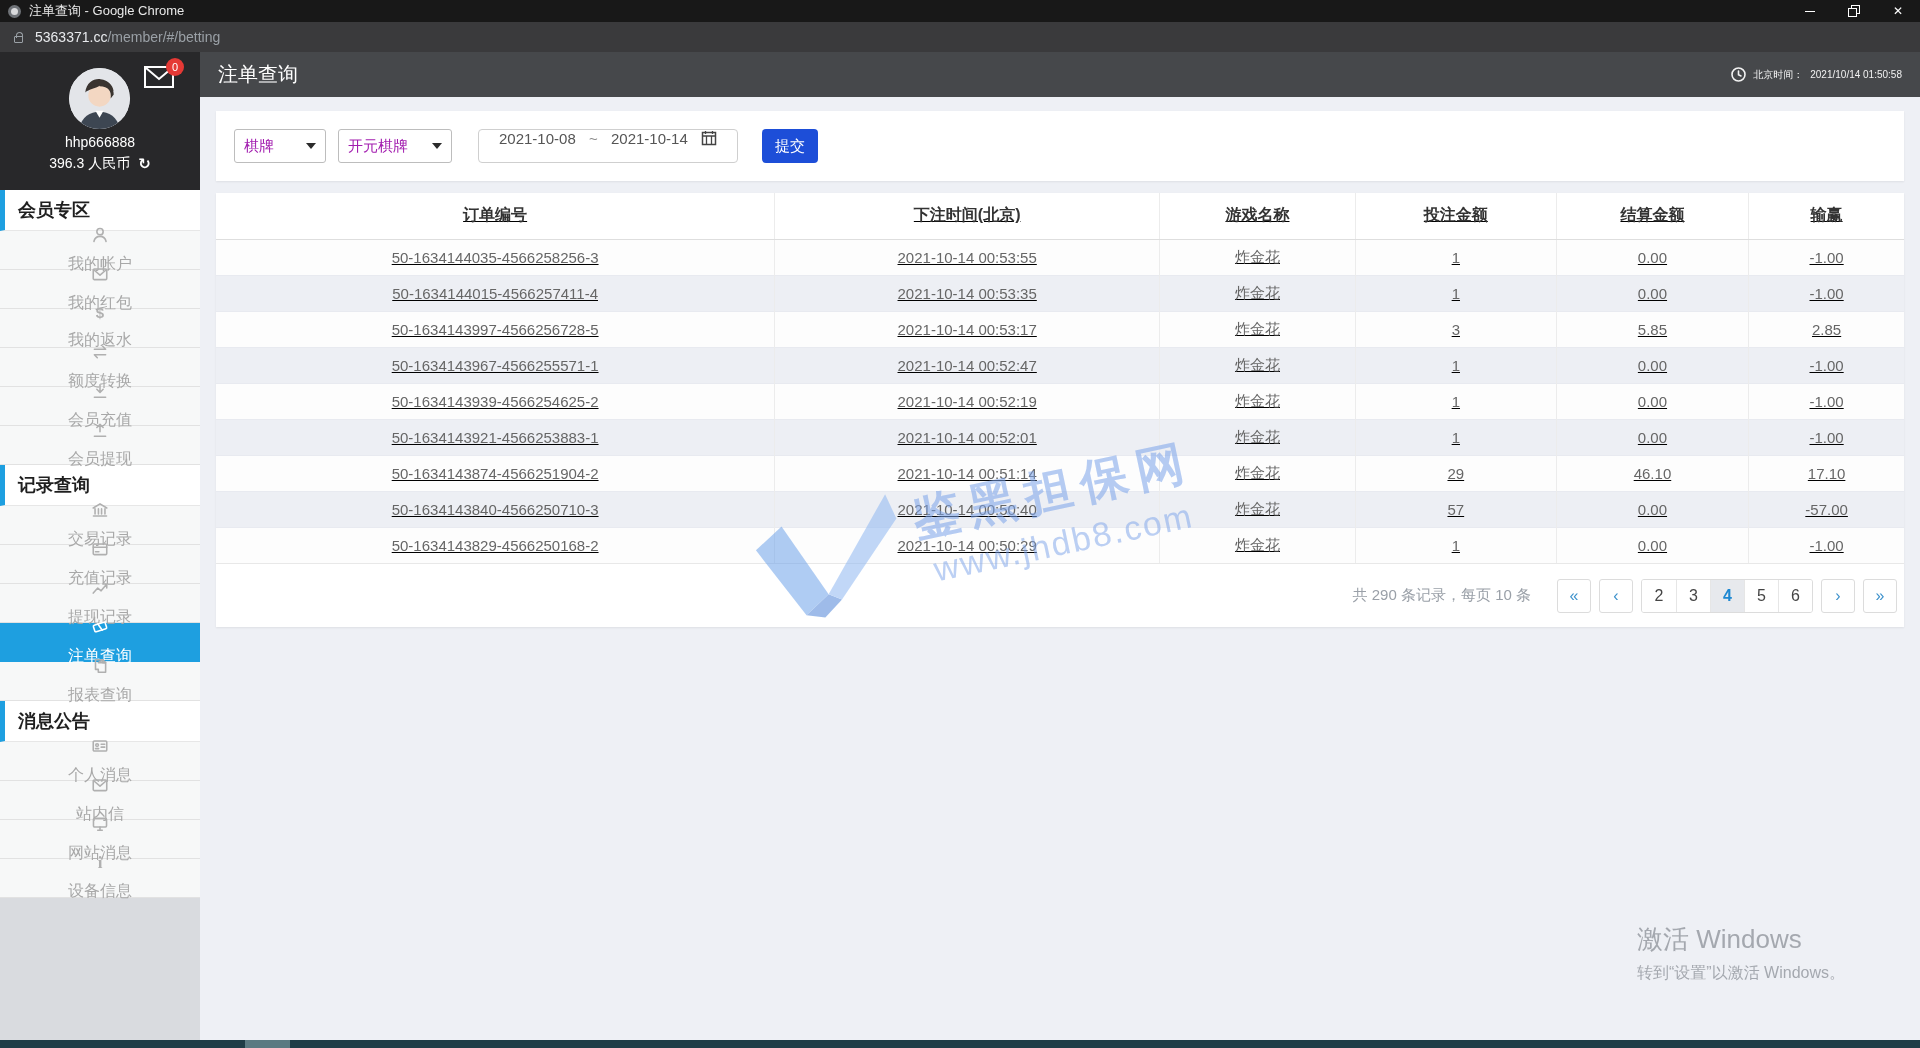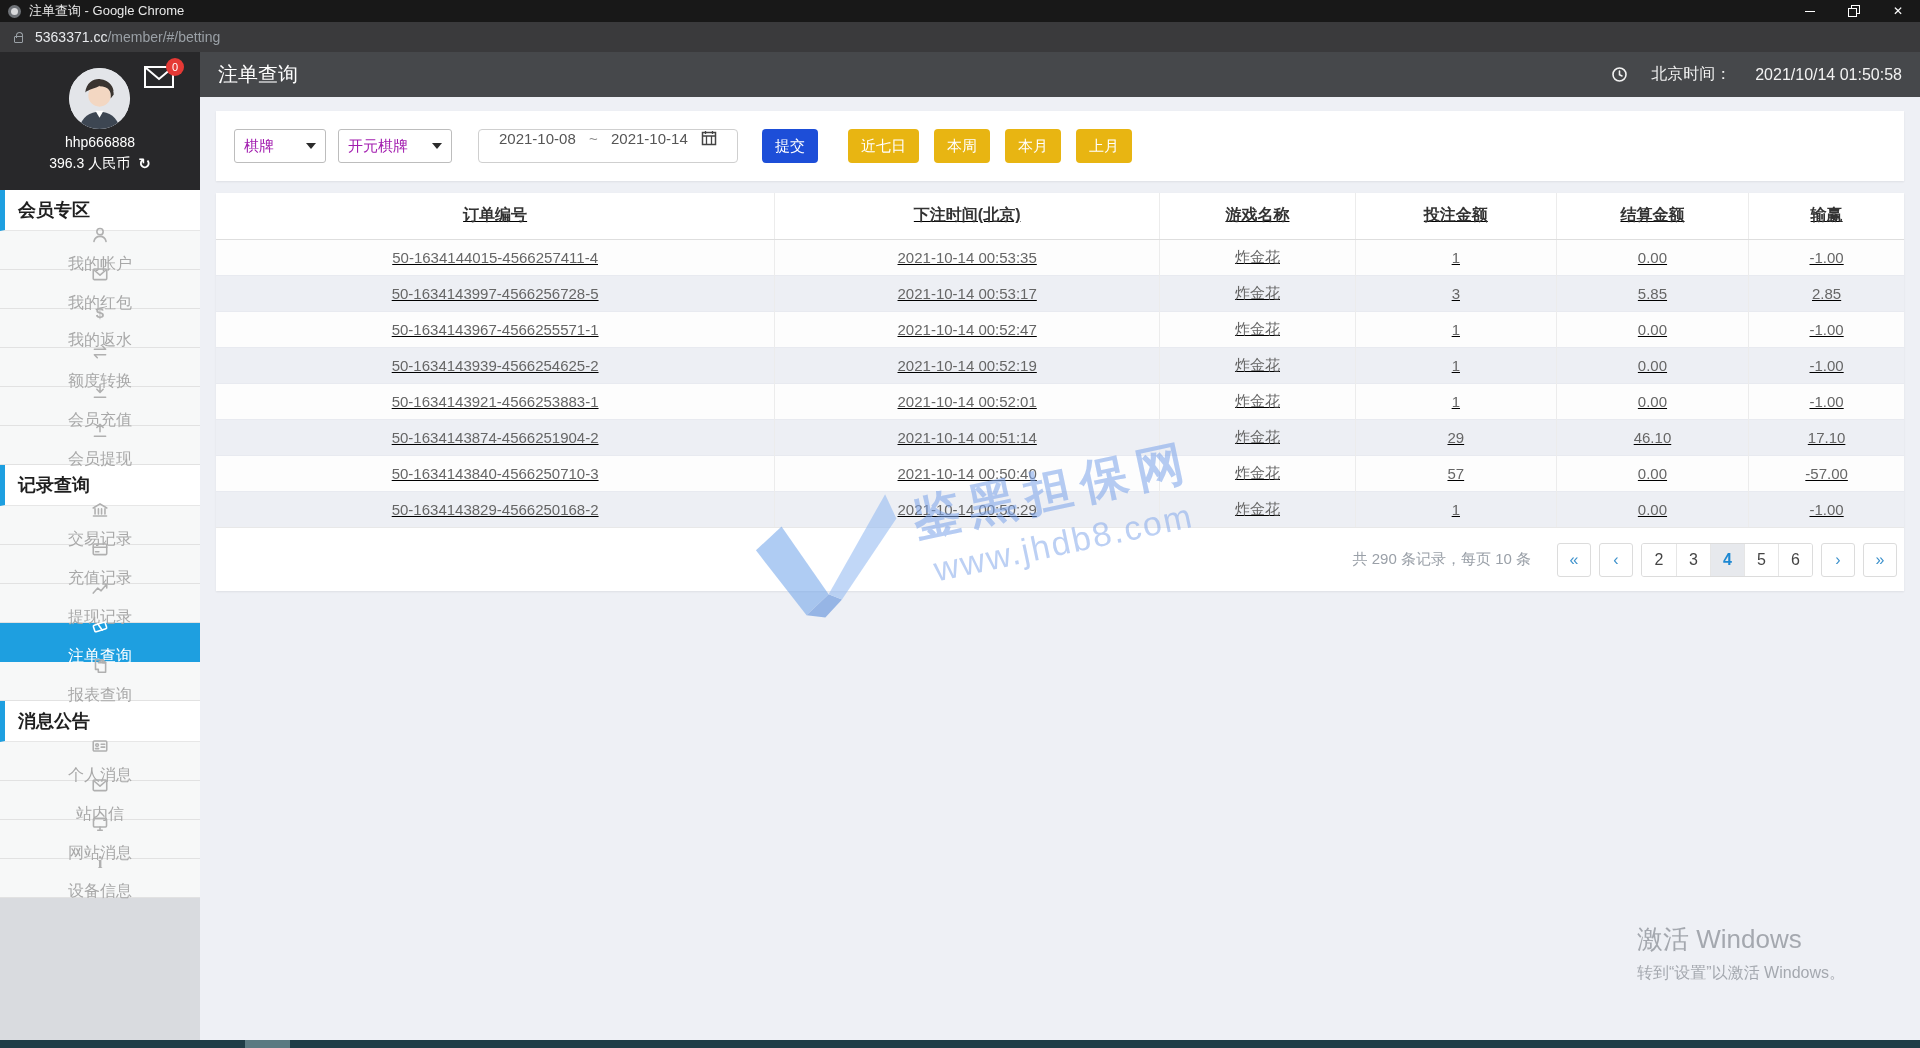--- a/index.html
+++ b/index.html
@@ -39,21 +39,21 @@
   .menu-item .mi-icon { width:19px; height:19px; display:flex; align-items:center; justify-content:center; color:#b0b0b0; }
   .menu-item.active { background:#1e9fe0; color:#fff; border-bottom-color:#1e9fe0; }
   .menu-item.active .mi-icon { color:#fff; }
   .txt-ico { font-size:15px; font-weight:bold; line-height:1; }
   .serif { font-family:"Liberation Serif","DejaVu Serif",serif; font-size:17px; }
 
   
   .main { flex:1; padding:0 16px; position:relative; }
   .page-header { height:45px; margin:0 -16px; background:#46484b; display:flex; align-items:center; justify-content:space-between; padding:0 18px; color:#fff; }
   .page-title { font-size:20px; }
-  .bj-time { display:flex; align-items:center; gap:24px; font-size:16px; color:#f2f2f2; }
+  .bj-time { display:flex; align-items:center; gap:7px; font-size:10px; color:#f2f2f2; }
 
   .filter-card { margin-top:14px; height:70px; background:#fff; box-shadow:0 1px 2px rgba(0,0,0,.07); display:flex; align-items:center; padding:0 18px; }
   .sel { height:34px; border:1px solid #bdbdbd; border-radius:3px; background:#fff; display:flex; align-items:center; justify-content:space-between; padding:0 9px; font-size:15px; color:#a21caf; cursor:pointer; }
   .sel-cat { width:92px; }
   .sel-prov { width:114px; margin-left:12px; }
   .chev { width:0; height:0; border-left:5px solid transparent; border-right:5px solid transparent; border-top:6px solid #2b2b2b; margin-left:8px; }
   .daterange { height:34px; width:260px; margin-left:26px; border:1px solid #cfcfcf; border-radius:4px; display:flex; align-items:flex-start; justify-content:space-between; padding:0 20px; font-size:15px; color:#555; }
   .date-val { cursor:pointer; }
   .tilde { color:#888; }
   .btn { height:34px; border:none; border-radius:4px; color:#fff; font-size:15px; padding:0 13px; cursor:pointer; font-family:inherit; }
@@ -307,26 +307,20 @@
         <div class="daterange">
           <span class="date-val">2021-10-08</span>
           <span class="tilde">~</span>
           <span class="date-val">2021-10-14</span>
           <svg width="16" height="16" viewBox="0 0 16 16">
               <rect x="1.5" y="2.5" width="13" height="12" fill="none" stroke="#444" stroke-width="1.5"></rect>
               <path d="M4.5 1v3M11.5 1v3M1.5 6h13M5.5 6v8.5M10.5 6v8.5" stroke="#444" stroke-width="1.3" fill="none"></path>
             </svg>
         </div>
         <button class="btn btn-submit">提交</button>
-        <span id="quick-buttons" style="display:flex;">
-            <button class="btn btn-quick first">近七日</button>
-            <button class="btn btn-quick">本周</button>
-            <button class="btn btn-quick">本月</button>
-            <button class="btn btn-quick">上月</button>
-          </span>
       </div>
 
       <div class="table-card">
         <table>
           <colgroup>
               <col class="c1">
               <col class="c2">
               <col class="c3">
               <col class="c4">
               <col class="c5">
@@ -337,20 +331,28 @@
                 <th>订单编号</th>
                 <th>下注时间(北京)</th>
                 <th>游戏名称</th>
                 <th>投注金额</th>
                 <th>结算金额</th>
                 <th>输赢</th>
               </tr>
             </thead>
           <tbody id="table-body">
               <tr>
+                <td>50-1634144035-4566258256-3</td>
+                <td>2021-10-14 00:53:55</td>
+                <td>炸金花</td>
+                <td>1</td>
+                <td>0.00</td>
+                <td>-1.00</td>
+              </tr>
+              <tr>
                 <td>50-1634144015-4566257411-4</td>
                 <td>2021-10-14 00:53:35</td>
                 <td>炸金花</td>
                 <td>1</td>
                 <td>0.00</td>
                 <td>-1.00</td>
               </tr>
               <tr>
                 <td>50-1634143997-4566256728-5</td>
                 <td>2021-10-14 00:53:17</td>

